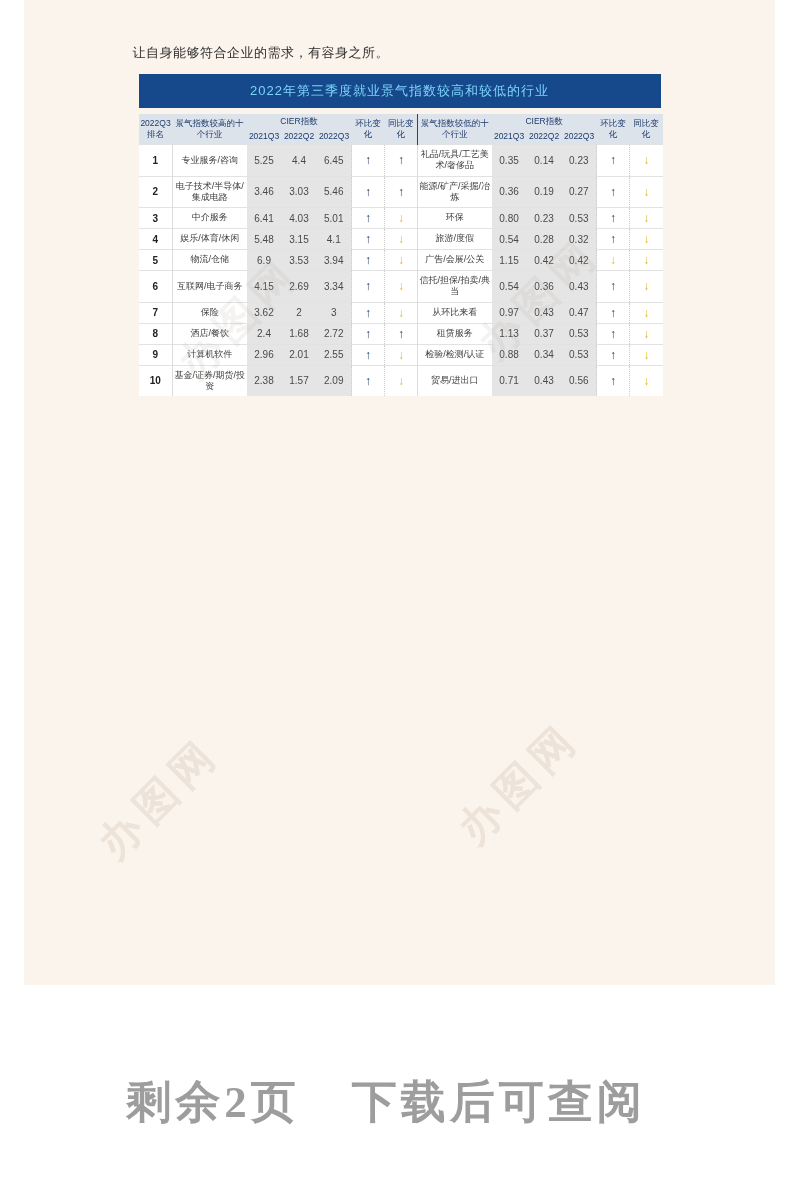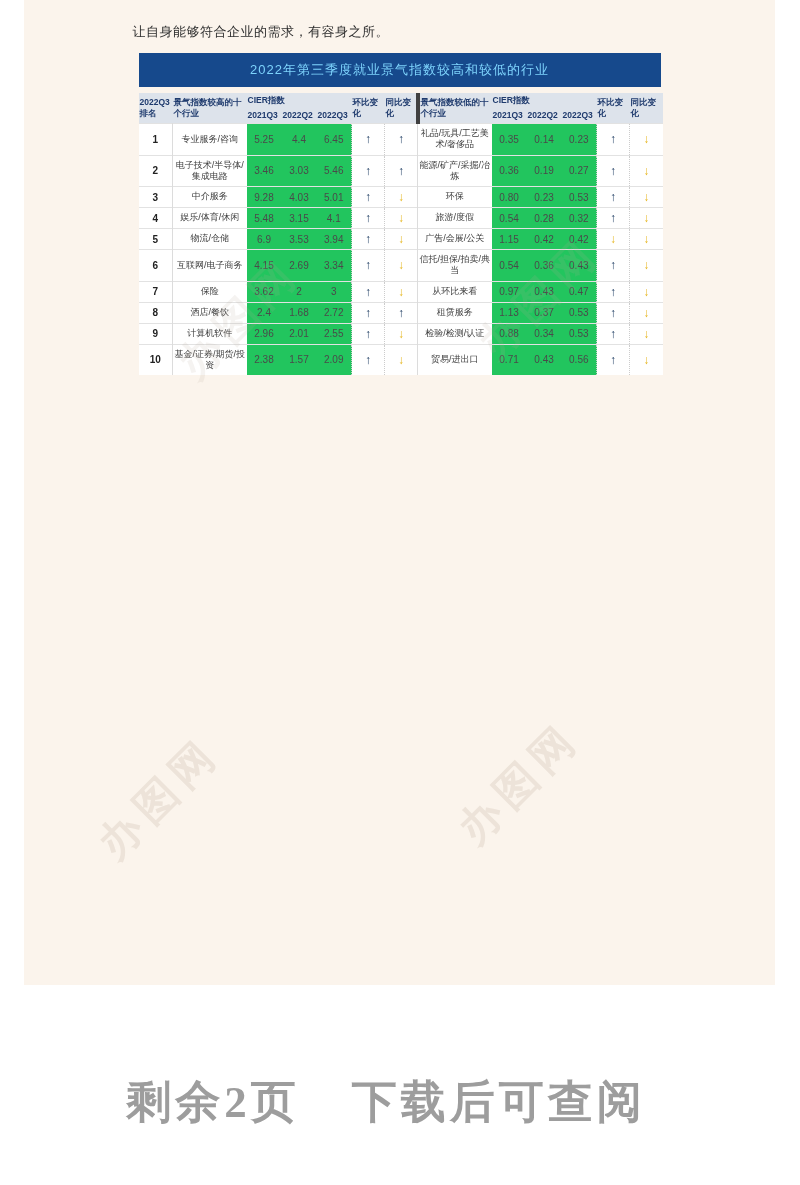--- a/index.html
+++ b/index.html
@@ -1,40 +1,40 @@
 <!DOCTYPE html>
 <html style="--title-bg: #16498c; --header-bg: #dde3eb; --header-text: #1e3a6d; --up: #17365d; --down: #e6b723;"><head>
 <meta charset="utf-8">
 <style>
   * { margin:0; padding:0; box-sizing:border-box; }
   html,body { width:800px; height:1185px; background:#ffffff;
     font-family:"Liberation Sans",sans-serif; position:relative; overflow:hidden; }
 
   .page { position:absolute; left:24px; top:0; width:751px; height:985px;
     background:#fbf4ec; }
-  .content { width:534px; margin:0 auto; padding-top:23px; position:relative; }
+  .content { width:534px; margin:0 auto; padding-top:44px; position:relative; }
 
   .intro { font-size:13px; color:#2e2e2e; letter-spacing:0.5px; }
 
   .tablewrap { margin-top:12px; width:522px; margin-left:auto; margin-right:auto; }
   .tabletitle { height:34px; line-height:34px; text-align:center; color:#7dd3fc;
     font-size:13px; background:var(--title-bg,#16498c); letter-spacing:1px; }
 
   table { width:100%; border-collapse:collapse; table-layout:fixed;
     margin-top:6px; background:#ffffff; }
   thead th { background:var(--header-bg,#dde3eb); color:var(--header-text,#1e3a6d);
-    font-size:8.5px; font-weight:bold; padding:2px 1px; line-height:1.3;
-    text-align:left; vertical-align:middle; }
-  thead th.split { border-left:4px solid #404040; }
+    font-size:8.5px; font-weight:normal; padding:2px 1px; line-height:1.3;
+    text-align:center; vertical-align:middle; }
+  thead th.split { border-left:1px solid #404040; }
   tbody td { border-top:1px solid #e2e2e2; font-size:10px; color:#4a4a4a;
     text-align:center; vertical-align:middle; padding:4px 1px; }
   td.rankcell { font-weight:bold; color:#222; border-right:1px solid #dcdcdc; }
   td.industry { font-size:9px; color:#3d3d3d; line-height:1.25; }
   td.industry.split { border-left:1px solid #dcdcdc;text-align:center; }
-  td.val { background:#22c55e; }
+  td.val { background:#e5e5e5; }
   td.arrowcell { border-left:1px dotted #cccccc; }
   .arr { font-weight:bold; font-size:12px; line-height:1; }
   .arr.up { color:var(--up,#17365d); }
   .arr.down { color:var(--down,#e6b723); }
 
   .para { margin-top:21px; font-size:15px; line-height:38px; color:#262626;
     text-align:justify; text-indent:0.5em; letter-spacing:0.3px; }
 
   .wm { position:absolute; font-weight:bold; font-size:42px; letter-spacing:8px;
     color:rgba(186,168,150,0.22); transform:rotate(-45deg);
@@ -120,21 +120,21 @@
               <td class="industry split">能源/矿产/采掘/冶炼</td>
               <td class="val">0.36</td>
               <td class="val">0.19</td>
               <td class="val">0.27</td>
               <td class="arrowcell"><span class="arr up">↑</span></td>
               <td class="arrowcell"><span class="arr down">↓</span></td>
             </tr>
             <tr>
               <td class="rankcell">3</td>
               <td class="industry">中介服务</td>
-              <td class="val">9.28</td>
+              <td class="val">6.41</td>
               <td class="val">4.03</td>
               <td class="val">5.01</td>
               <td class="arrowcell"><span class="arr up">↑</span></td>
               <td class="arrowcell"><span class="arr down">↓</span></td>
               <td class="industry split">环保</td>
               <td class="val">0.80</td>
               <td class="val">0.23</td>
               <td class="val">0.53</td>
               <td class="arrowcell"><span class="arr up">↑</span></td>
               <td class="arrowcell"><span class="arr down">↓</span></td>

